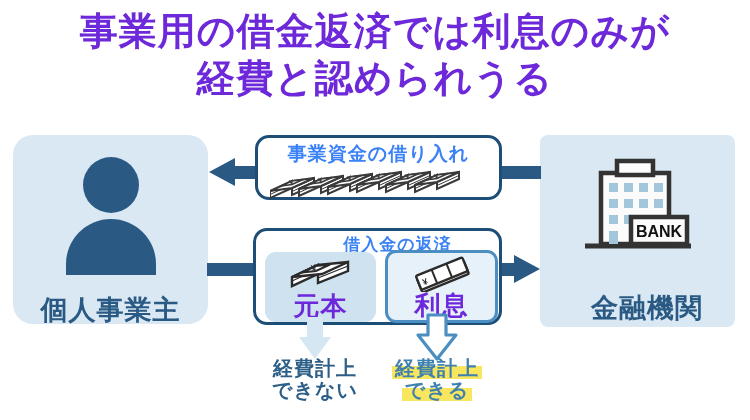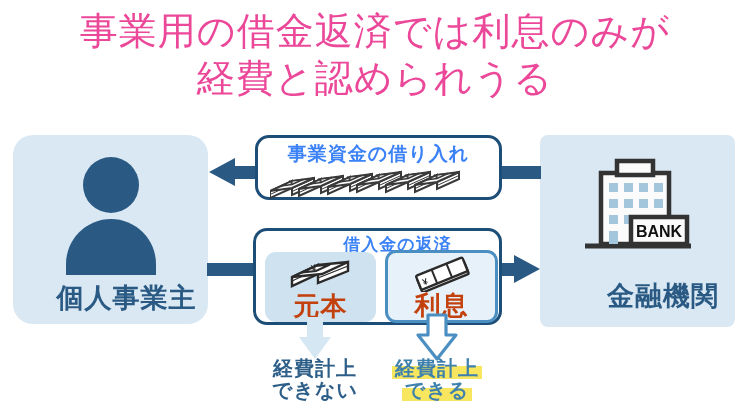--- a/index.html
+++ b/index.html
@@ -7,33 +7,33 @@
   .canvas {
     position: relative;
     width: 750px; height: 420px;
     background: #ffffff;
     font-family: "Liberation Sans", "DejaVu Sans", sans-serif;
     overflow: hidden;
   }
   
   .title {
     position: absolute; left: 0; top: 8px; width: 750px;
-    text-align: center; color: #ec4899;
-    font-weight: 400; font-size: 38px; line-height: 1.24;
+    text-align: center; color: #6d28d9;
+    font-weight: 700; font-size: 38px; line-height: 1.24;
     letter-spacing: 1px;
   }
   
   .entity-box {
     position: absolute; background: #d9e8f3; border-radius: 20px;
   }
   .entity-box.left  { left: 13px;  top: 135px; width: 195px; height: 189px; }
   .entity-box.right { left: 540px; top: 135px; width: 195px; height: 192px; border-radius: 8px; }
   .entity-label {
-    position: absolute; left: 16px; width: 100%; text-align: center;
-    color: #2a5a84; font-weight: 800; font-size: 27px; letter-spacing: 1px;
+    position: absolute; left: 0; width: 100%; text-align: center;
+    color: #2a5a84; font-weight: 800; font-size: 27px; letter-spacing: 1px; margin-top: 12px;
   }
   .entity-box.left  .entity-label { top: 145px; }
   .entity-box.right .entity-label { top: 143px; padding-left: 19px; }
   
   .person { position: absolute; left: 50%; top: 22px; transform: translateX(-50%); width: 90px; height: 118px; }
   .person .head { position: absolute; left: 50%; top: 0; transform: translateX(-50%);
     width: 56px; height: 56px; border-radius: 50%; background: #2a5a84; }
   .person .body { position: absolute; left: 0; bottom: 0;
     width: 90px; height: 56px; border-radius: 45px 45px 0 0; background: #2a5a84; }
   
@@ -51,21 +51,21 @@
   .flow-box.top .flow-title    { font-size: 19px; margin-top: 3px; letter-spacing: 1px; }
   .flow-box.bottom .flow-title { font-size: 17px; margin-top: 2px; letter-spacing: 1px; padding-left: 40px; }
   .money-row { display: block; margin: -2px auto 0; }
   
   .sub-box {
     position: absolute; border-radius: 11px; text-align: center;
   }
   .sub-box.principal { left: 9px;  top: 21px; width: 111px; height: 70px; background: #cfe2f0; }
   .sub-box.interest  { left: 129px; top: 19px; width: 113px; height: 73px;
     background: #e7f1f9; border: 3px solid #4a8ec2; }
-  .sub-label { color: #c2410c; font-weight: 800; font-size: 26px; margin-top: -4px; letter-spacing: 1px; }
+  .sub-label { color: #6d28d9; font-weight: 800; font-size: 26px; margin-top: -4px; letter-spacing: 1px; }
   .sub-box svg { display: block; margin: 3px auto 0; }
   
   .shaft { position: absolute; background: #2a5a84; height: 13px; z-index: 1; }
   .shaft.top-left     { left: 232px; top: 166px; width: 26px; }
   .shaft.top-right    { left: 499px; top: 166px; width: 42px; }
   .shaft.bottom-left  { left: 207px; top: 263px; width: 49px; }
   .shaft.bottom-right { left: 499px; top: 263px; width: 17px; }
   .head-left {
     position: absolute; left: 209px; top: 158px; width: 0; height: 0; z-index: 1;
     border-right: 26px solid #2a5a84;

